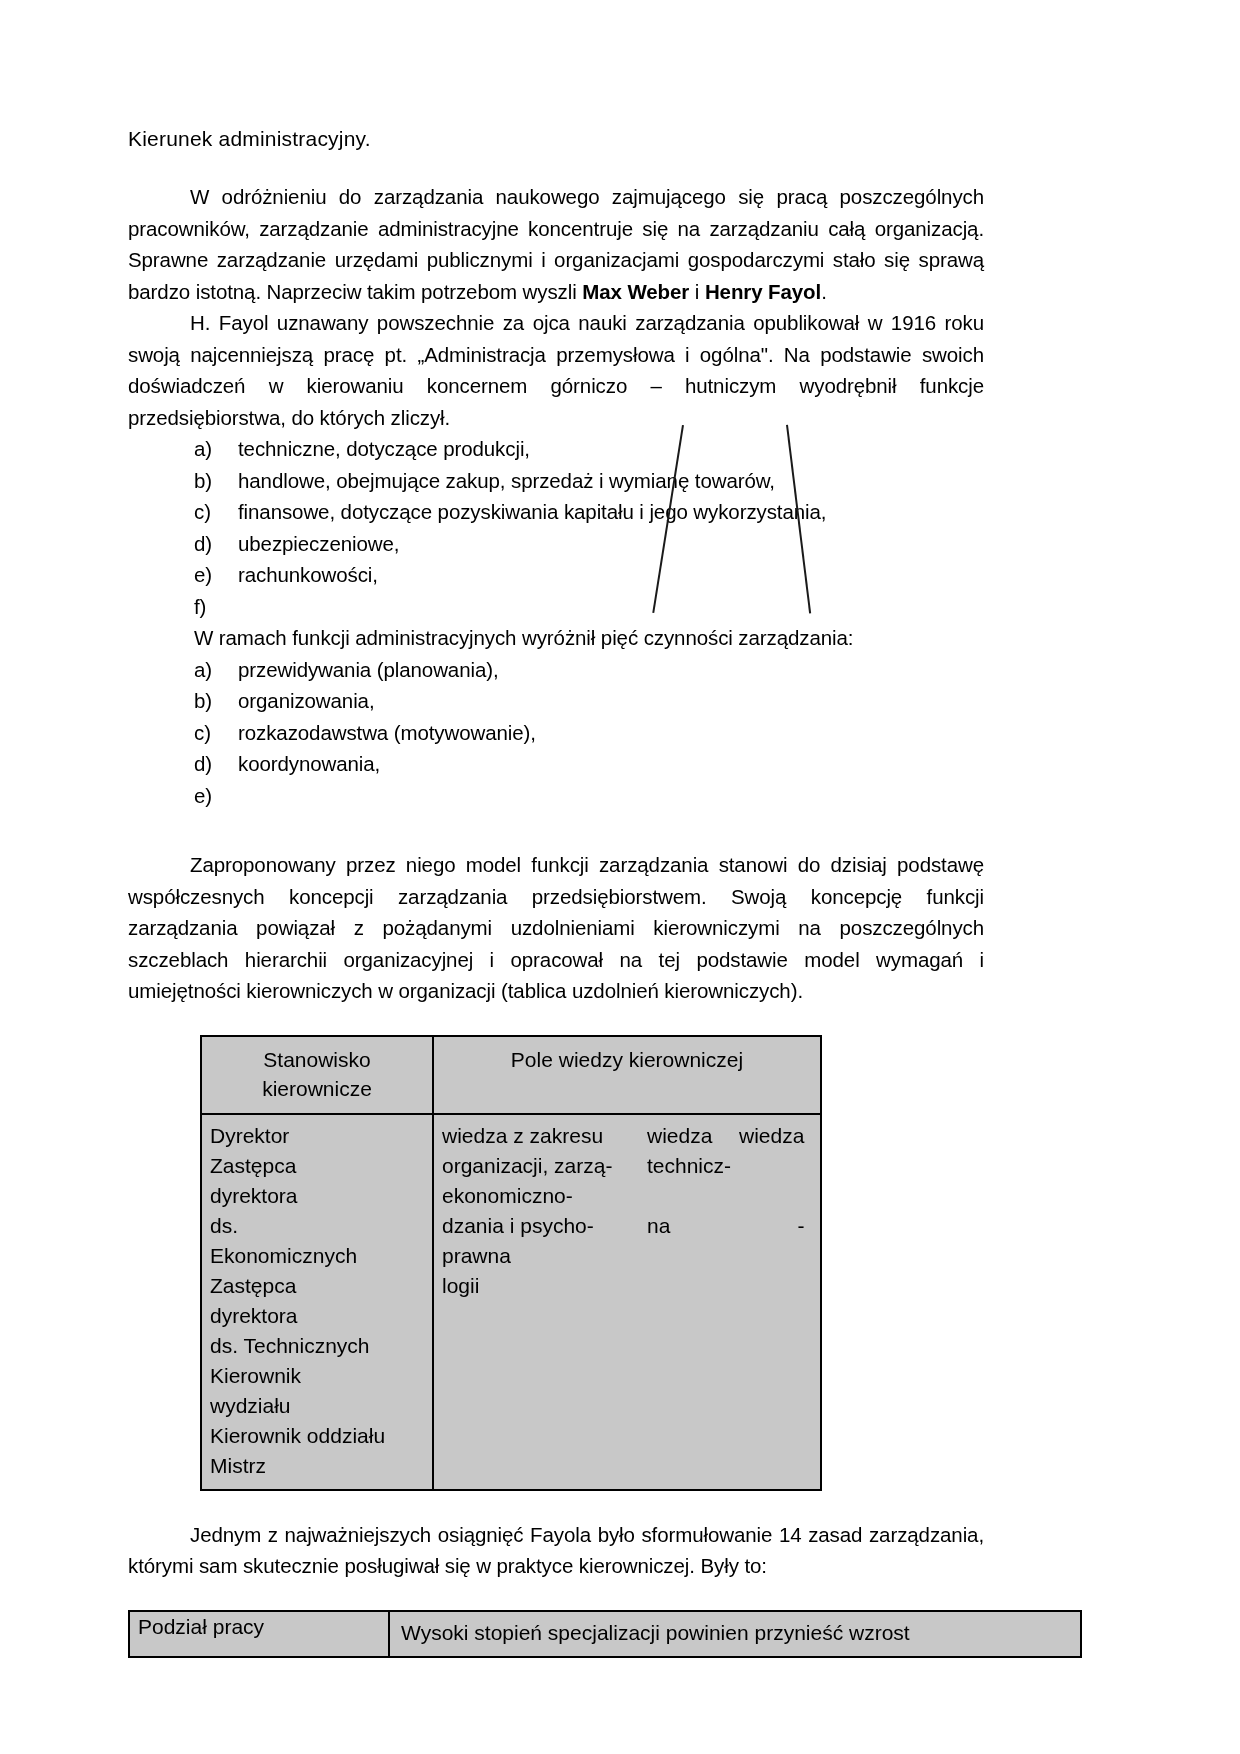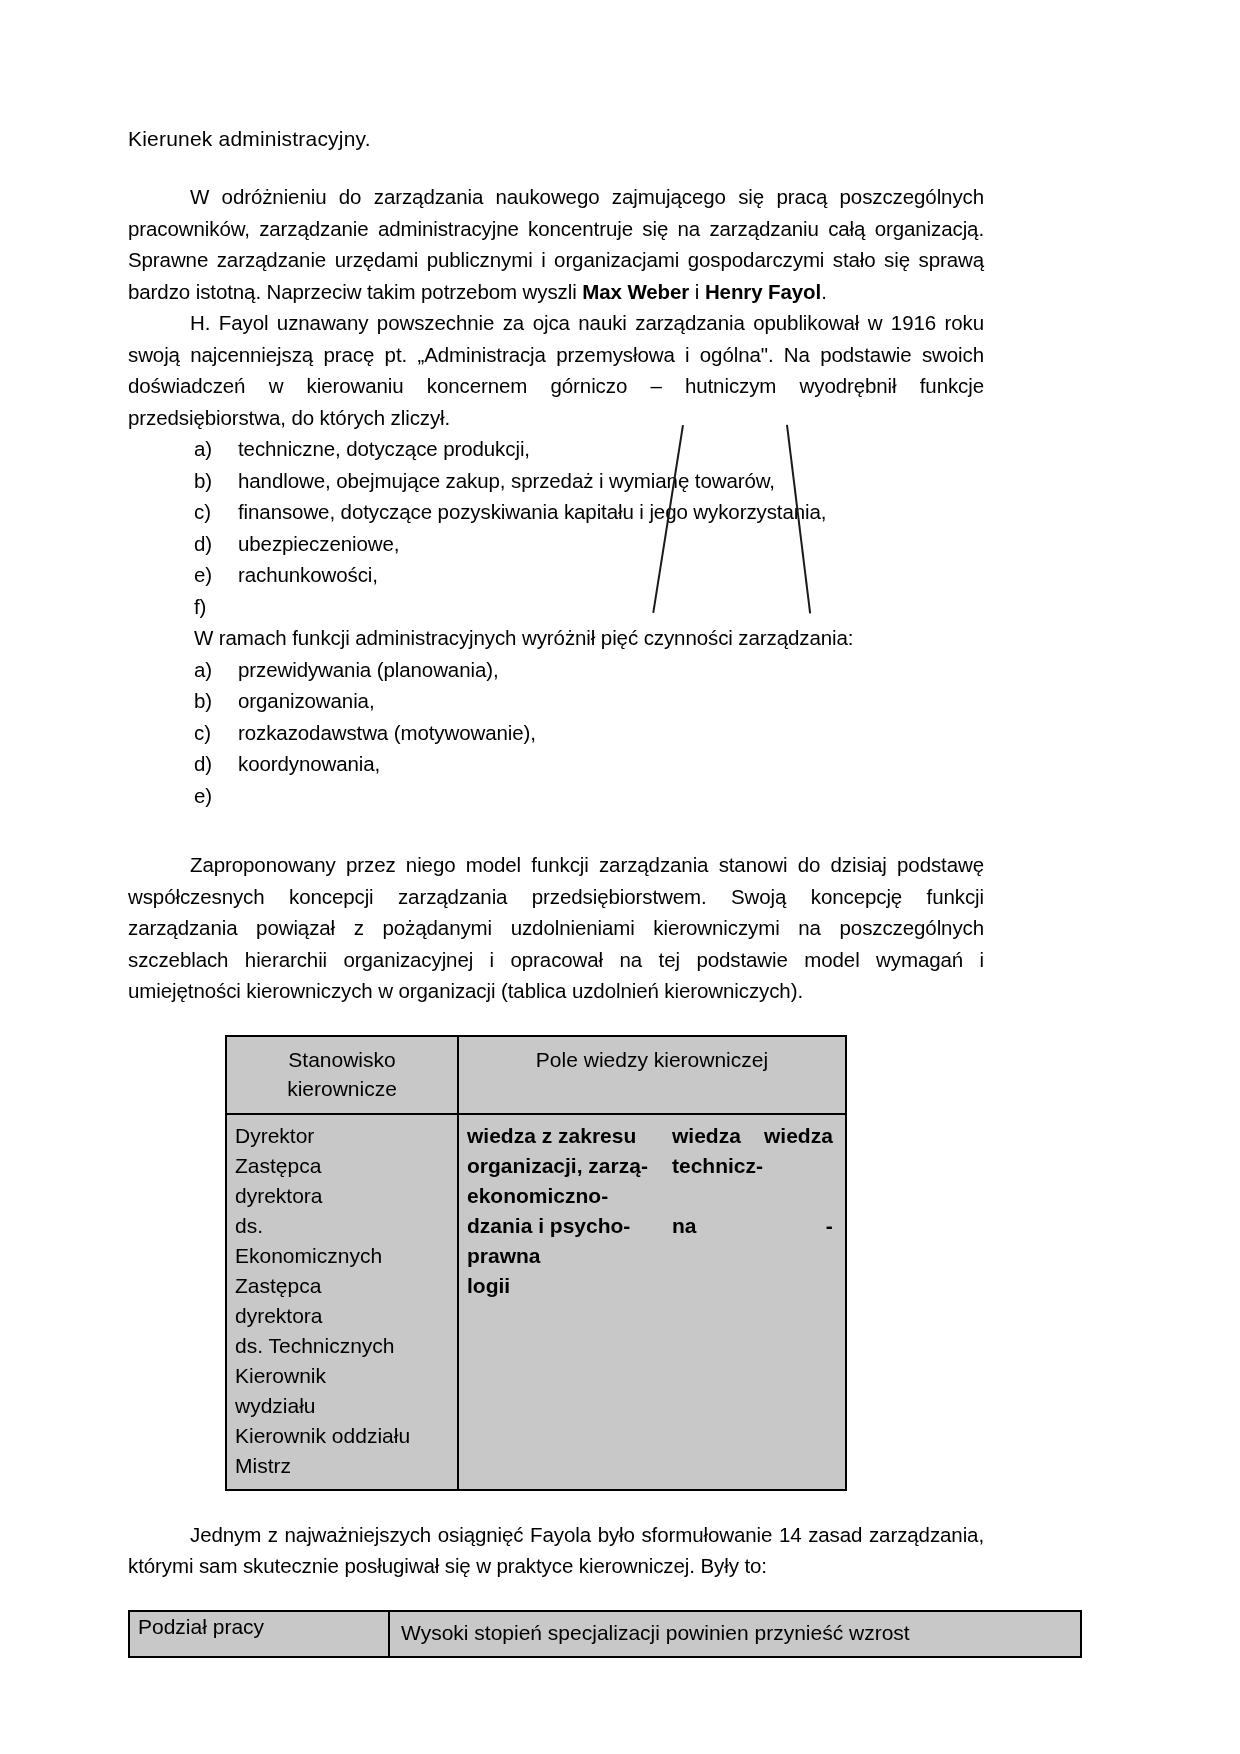--- a/index.html
+++ b/index.html
@@ -92,21 +92,21 @@
     table-layout: fixed;
   }
   table.doc-table td, table.doc-table th {
     border: 2px solid #000000;
     vertical-align: top;
     padding: 0;
     background: #c8c8c8;
   }
   .skills-table {
     width: 622px;
-    margin-left: 97px;
+    margin-left: 72px;
   }
   .skills-table th.head-pos,
   .skills-table th.head-field {
     font-size: 21px;
     line-height: 29px;
     font-weight: normal;
     text-align: center;
     padding: 8px 6px 10px 6px;
   }
   .skills-table th.head-pos { width: 218px; }
@@ -114,21 +114,20 @@
     font-size: 21px;
     line-height: 30px;
     text-align: left;
     padding: 6px 4px 8px 8px;
     white-space: nowrap;
   }
   .skills-table td.body-field {
     font-size: 21px;
     line-height: 30px;
     padding: 6px 6px 8px 8px;
-    font-weight: bold;
   }
   .field-cols {
     display: flex;
   }
   .field-col-a { width: 205px; flex: 0 0 205px; }
   .field-col-b { width: 92px; flex: 0 0 92px; }
   .field-col-c { flex: 1 1 auto; text-align: right; padding-right: 42px; }
   .field-line { display: block; }
 
   

